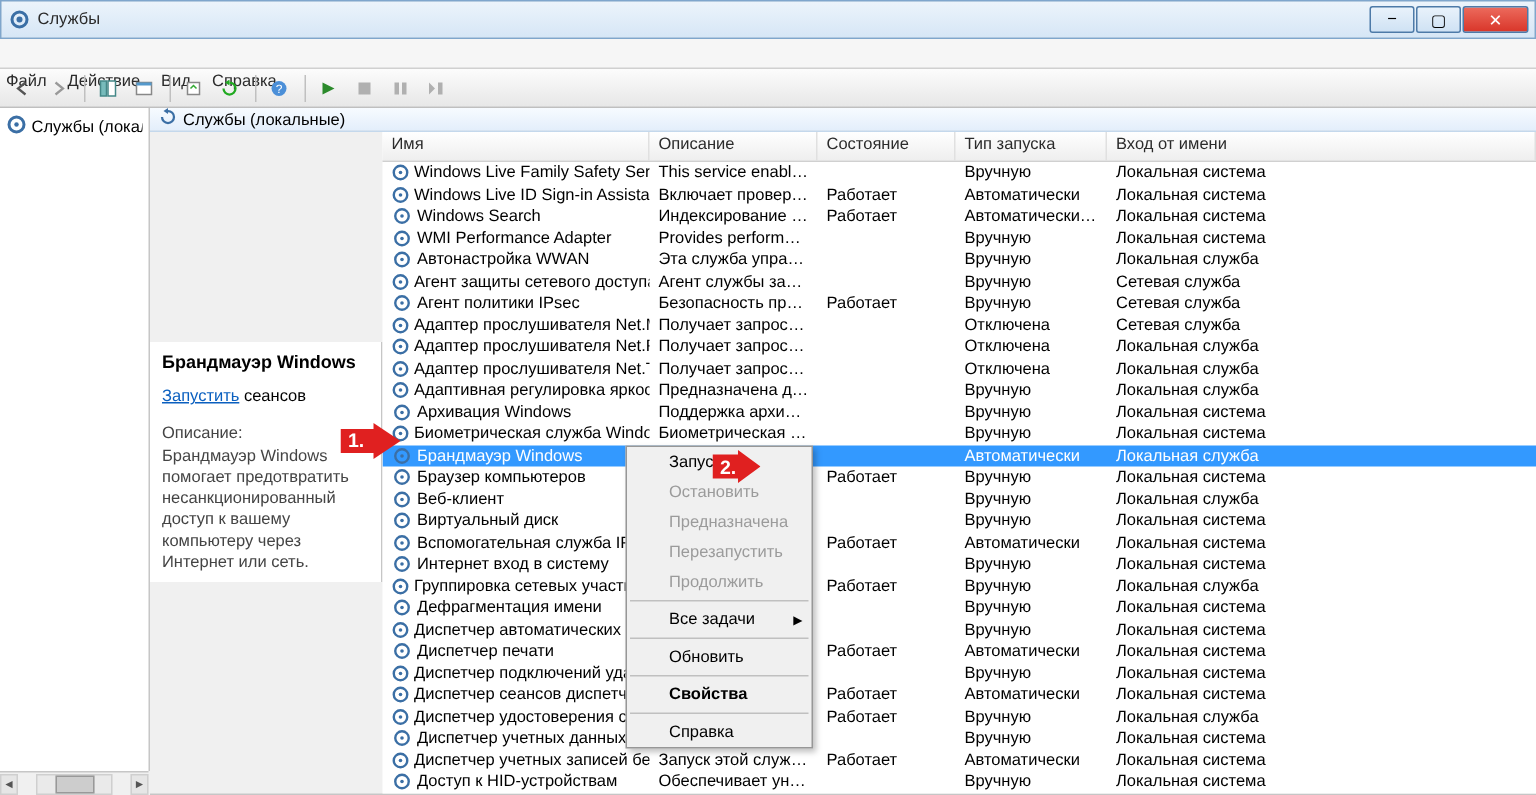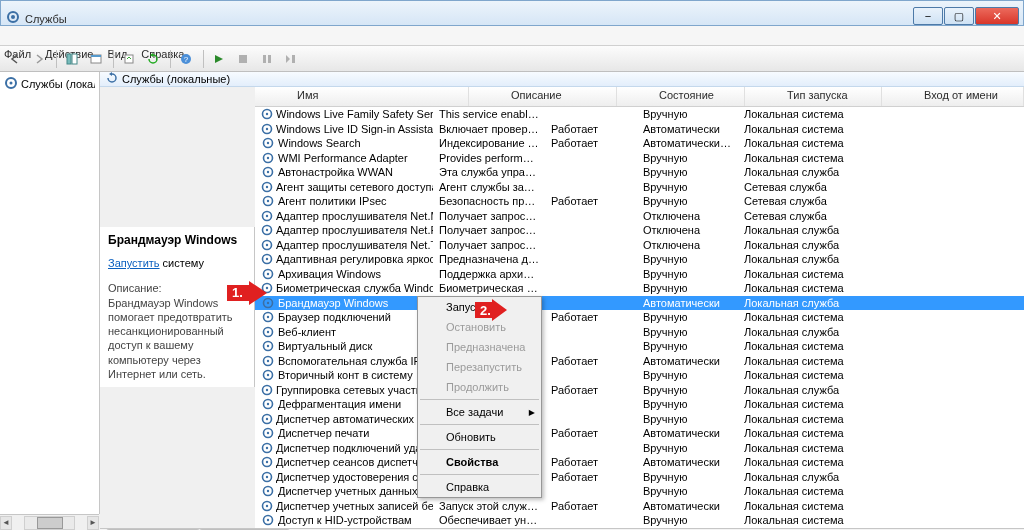--- a/index.html
+++ b/index.html
@@ -1,38 +1,38 @@
 <!DOCTYPE html>
 <html><head>
 <meta charset="utf-8">
 <style>
   * { box-sizing: border-box; margin: 0; padding: 0; }
   body { font-family: "Segoe UI", Tahoma, sans-serif; font-size: 11px; background: #f0f0f0; width:1024px; height:530px; overflow:hidden; }
-  .titlebar { height:26px; background: linear-gradient(to bottom,#ecf4fb,#d6e6f6); border:1px solid #7fa6cc; display:flex; align-items:flex-end; padding:0 4px; position:relative; }
+  .titlebar { height:26px; background: linear-gradient(to bottom,#ecf4fb,#d6e6f6); border:1px solid #7fa6cc; display:flex; align-items:center; padding:0 4px; position:relative; }
   .titlebar .icon { width:16px; height:16px; margin-right:4px; display:flex; align-items:center; justify-content:center; }
   .titlebar .title { color:#2b2b2b; flex:1; }
   .winbtns { display:flex; }
   .winbtn { width:30px; height:18px; border:1px solid #4d7aa8; margin-left:1px; display:flex; align-items:center; justify-content:center; background:linear-gradient(to bottom,#e9f2fb,#cfe2f4); color:#000; border-radius:2px; }
   .winbtn.close { background:linear-gradient(to bottom,#ec6a5c,#d9362a); color:#fff; width:44px; }
   .menubar { height:20px; background:#f6f6f6; border-bottom:1px solid #d0d0d0; display:flex; align-items:center; padding:0 4px; }
   .menubar span { margin-right:14px; color:#2b2b2b;margin-top:36px; }
   .toolbar { height:26px; background:linear-gradient(to bottom,#fcfcfc,#e7e7e7); border-bottom:1px solid #bfbfbf; display:flex; align-items:center; padding:0 4px; }
   .tbtn { width:22px; height:22px; margin-right:2px; display:flex; align-items:center; justify-content:center; border:1px solid transparent; border-radius:2px; }
   .sep { width:1px; height:18px; background:#c0c0c0; margin:0 4px; }
   .main { display:flex; height:calc(530px - 26px - 20px - 26px - 16px); }
   .left { width:100px; background:#fff; border-right:1px solid #c6c6c6; padding:4px; }
   .mid { width:155px; background:#fff; border-right:1px solid #c6c6c6; padding:6px 8px; }
   .mid h3 { font-size:12px; font-weight:bold; margin-bottom:10px; }
   .mid a { color:#0a5fbf; text-decoration:underline; }
   .mid .desc { margin-top:12px; line-height:1.3; color:#444 }
   .mid-hdr { height:20px; background:linear-gradient(to bottom,#f7fbff,#e3eefb); border-bottom:1px solid #c4d8ec; display:flex; align-items:center; padding:0 6px; }
   .mid-hdr .icon { margin-right:4px; }
   .right { flex:1; background:#fff; display:flex; flex-direction:column; position:relative;}
   .grid-hdr { height:20px; display:flex; background:linear-gradient(to bottom,#fff,#eee); border-bottom:1px solid #d0d0d0; }
-  .col { border-right:1px solid #e0e0e0; padding:2px 6px; color:#2b2b2b; overflow:hidden; white-space:nowrap; text-overflow:ellipsis;margin-left:36px;}
+  .col { border-right:1px solid #e0e0e0; padding:2px 6px; color:#2b2b2b; overflow:hidden; white-space:nowrap; text-overflow:ellipsis;}
   .col.name{width:178px;} .col.desc{width:112px;} .col.state{width:92px;} .col.startup{width:101px;} .col.logon{flex:1;}
   .grid-body { flex:1; overflow:hidden; }
   .row { height:14.5px; display:flex; align-items:center; font-size:11px; }
   .row .cell { padding:0 6px; overflow:hidden; white-space:nowrap; text-overflow:ellipsis; }
   .row .cell.name{width:178px; display:flex; align-items:center;} .row .cell.desc{width:112px;} .row .cell.state{width:92px;} .row .cell.startup{width:101px;} .row .cell.logon{flex:1;}
   .row .svc-icon { width:14px; height:14px; margin-right:3px; display:inline-flex; align-items:center; justify-content:center; }
   .row.selected { background:#3399ff; color:#fff; }
   .tabs { height:22px; border-top:1px solid #c6c6c6; display:flex; align-items:flex-end; padding-left:6px; background:#f4f4f4;}
   .tab { padding:2px 10px; border:1px solid #bfbfbf; border-bottom:none; margin-right:-1px; background:#f0f0f0; font-size:11px; border-radius:3px 3px 0 0;}
   .tab.active { background:#fff; }
@@ -164,21 +164,21 @@
             <path d="M6 0 L6 4 L3 2 Z" fill="#3b6fa5"></path>
           </svg>
       </span>
       <span>Службы (локальные)</span>
     </div>
     <div style="display:flex;flex:1;align-items:center;">
       <div class="mid">
         <h3>Брандмауэр Windows</h3>
         <div>
           <a>Запустить</a>
-          <span>систему</span>
+          <span>сеансов</span>
         </div>
         <div class="desc">
           <div>Описание:</div>
           <div>Брандмауэр Windows помогает предотвратить несанкционированный доступ к вашему компьютеру через Интернет или сеть.</div>
         </div>
       </div>
 
       <div class="right">
         <div class="grid-hdr">
           <div class="col name">Имя</div>
@@ -399,21 +399,21 @@
               <div class="cell logon">Локальная служба</div>
             </div>
             <div class="row">
               <div class="cell name">
                 <span class="svc-icon">
                   <svg width="12" height="12">
                     <circle cx="6" cy="6" r="4.5" fill="none" stroke="#3b6fa5" stroke-width="1.6"></circle>
                     <circle cx="6" cy="6" r="1.2" fill="#3b6fa5"></circle>
                   </svg>
                 </span>
-                <span>Браузер подключений</span>
+                <span>Браузер компьютеров</span>
               </div>
               <div class="cell desc"></div>
               <div class="cell state">Работает</div>
               <div class="cell startup">Вручную</div>
               <div class="cell logon">Локальная система</div>
             </div>
             <div class="row">
               <div class="cell name">
                 <span class="svc-icon">
                   <svg width="12" height="12">
@@ -459,21 +459,21 @@
               <div class="cell logon">Локальная система</div>
             </div>
             <div class="row">
               <div class="cell name">
                 <span class="svc-icon">
                   <svg width="12" height="12">
                     <circle cx="6" cy="6" r="4.5" fill="none" stroke="#3b6fa5" stroke-width="1.6"></circle>
                     <circle cx="6" cy="6" r="1.2" fill="#3b6fa5"></circle>
                   </svg>
                 </span>
-                <span>Вторичный конт в систему</span>
+                <span>Интернет вход в систему</span>
               </div>
               <div class="cell desc"></div>
               <div class="cell state"></div>
               <div class="cell startup">Вручную</div>
               <div class="cell logon">Локальная система</div>
             </div>
             <div class="row">
               <div class="cell name">
                 <span class="svc-icon">
                   <svg width="12" height="12">

